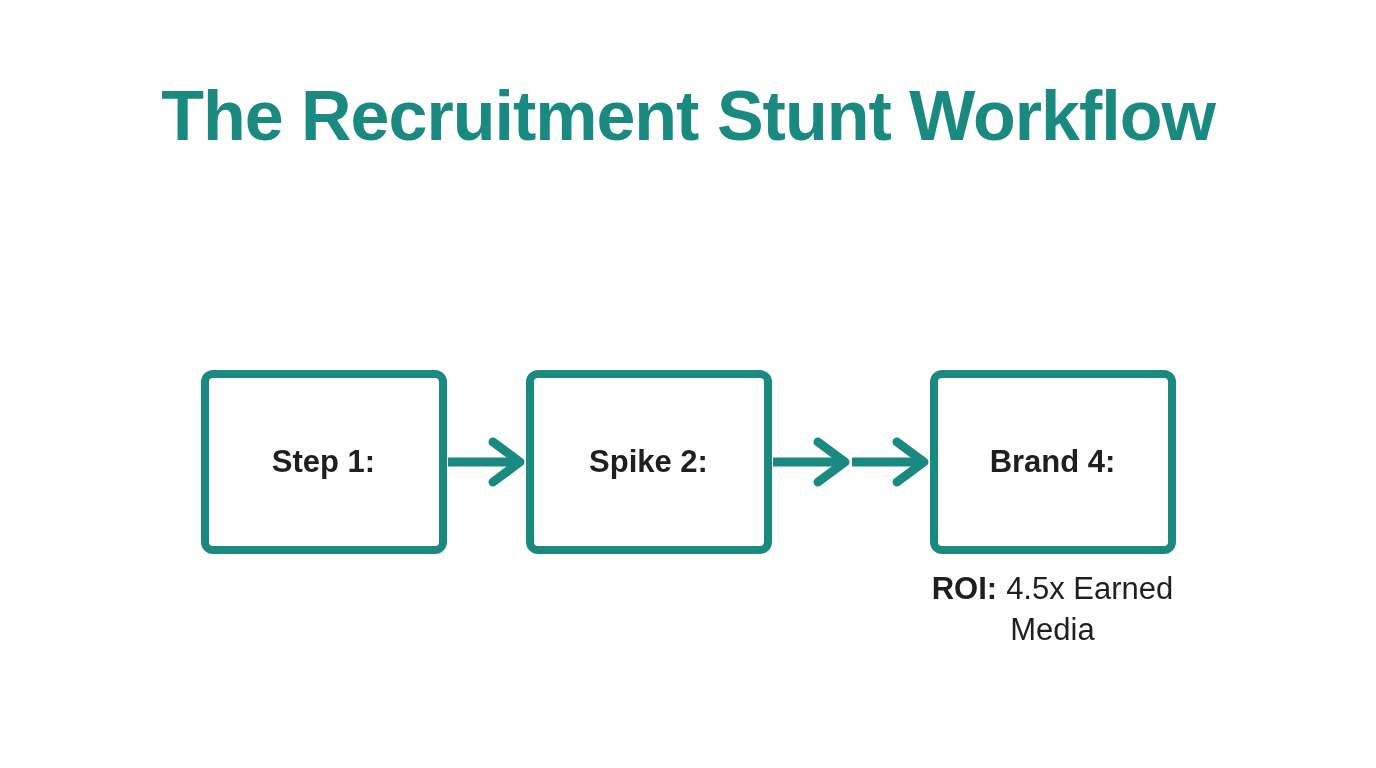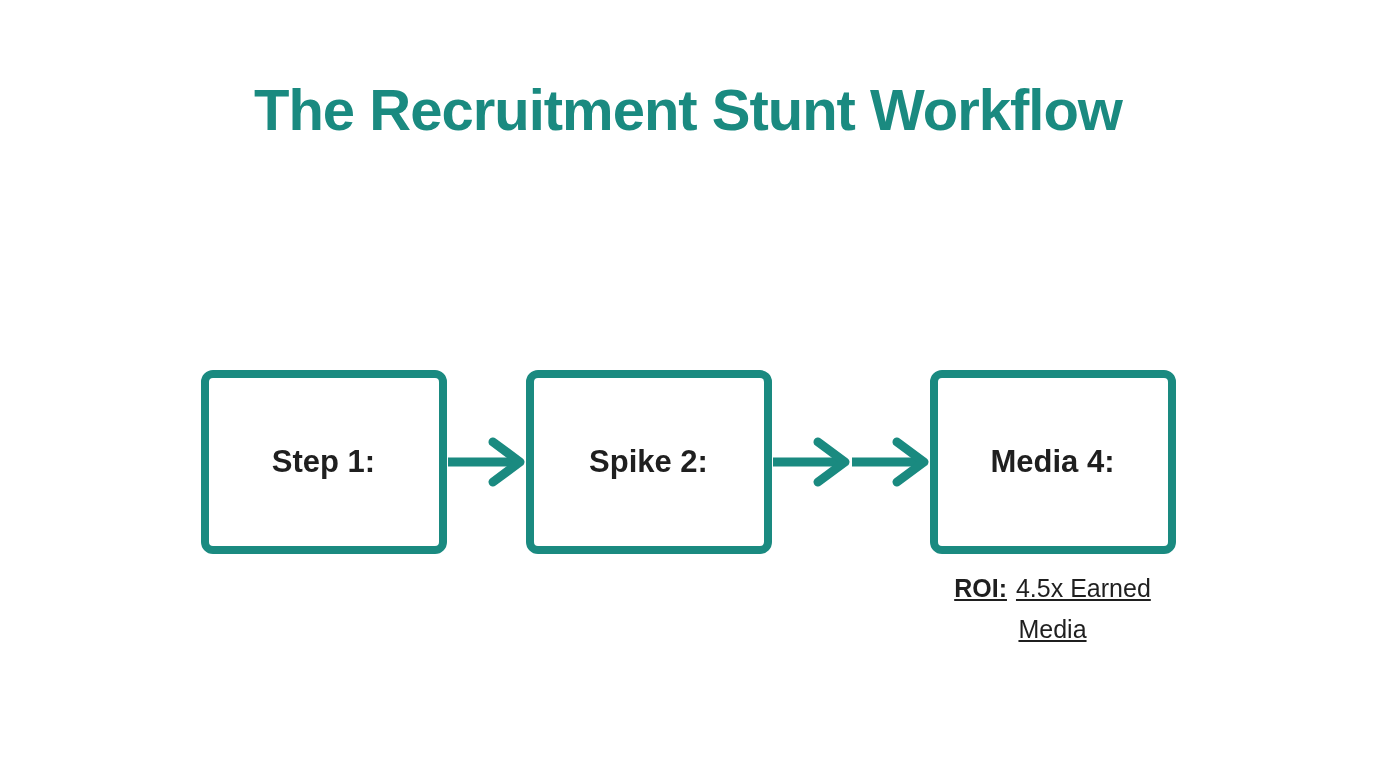--- a/index.html
+++ b/index.html
@@ -17,21 +17,21 @@
     font-family: "Liberation Sans", sans-serif;
     overflow: hidden;
   }
   .slide {
     position: relative;
     width: 1376px;
     height: 768px;
   }
   .title {
     margin: 80px 0 0 0;
-    font-size: 58px;
+    font-size: 70px;
     line-height: 1.05;
     font-weight: bold;
     letter-spacing: -1px;
     color: var(--accent);
     text-align: center;
   }
   .flow-row {
     position: absolute;
     top: 290px;
     left: 0;
@@ -67,23 +67,22 @@
     display: block;
   }
   .roi {
     position: absolute;
     top: calc(100% + 22px);
     left: 50%;
     transform: translateX(-50%);
     width: 270px;
     text-align: center;
     color: var(--text);
-    font-size: 25px;
+    font-size: 31px;
     line-height: 41px;
-    text-decoration: underline;
   }
   .roi-label { font-weight: bold; margin-right: 9px; }
 </style>
 </head>
 <body>
 
 <div class="slide">
 
   <h1 class="title">The Recruitment Stunt Workflow</h1>
 
@@ -107,20 +106,20 @@
       <polyline points="46,10 73,30 46,50" fill="none" stroke="currentColor" stroke-width="9" stroke-linecap="round" stroke-linejoin="round"></polyline>
     </svg>
 
 
     <svg class="arrow" viewBox="0 0 79 60" xmlns="http://www.w3.org/2000/svg">
       <line x1="1" y1="30" x2="68" y2="30" stroke="currentColor" stroke-width="9" stroke-linecap="butt"></line>
       <polyline points="46,10 73,30 46,50" fill="none" stroke="currentColor" stroke-width="9" stroke-linecap="round" stroke-linejoin="round"></polyline>
     </svg>
 
     <div class="step">
-      <div class="step-label">Media 4:</div>
+      <div class="step-label">Brand 4:</div>
       <div class="roi">
         <span class="roi-label">ROI:</span><span>4.5x Earned Media</span>
       </div>
     </div>
 
   </div>
 </div>
 
 </body></html>

